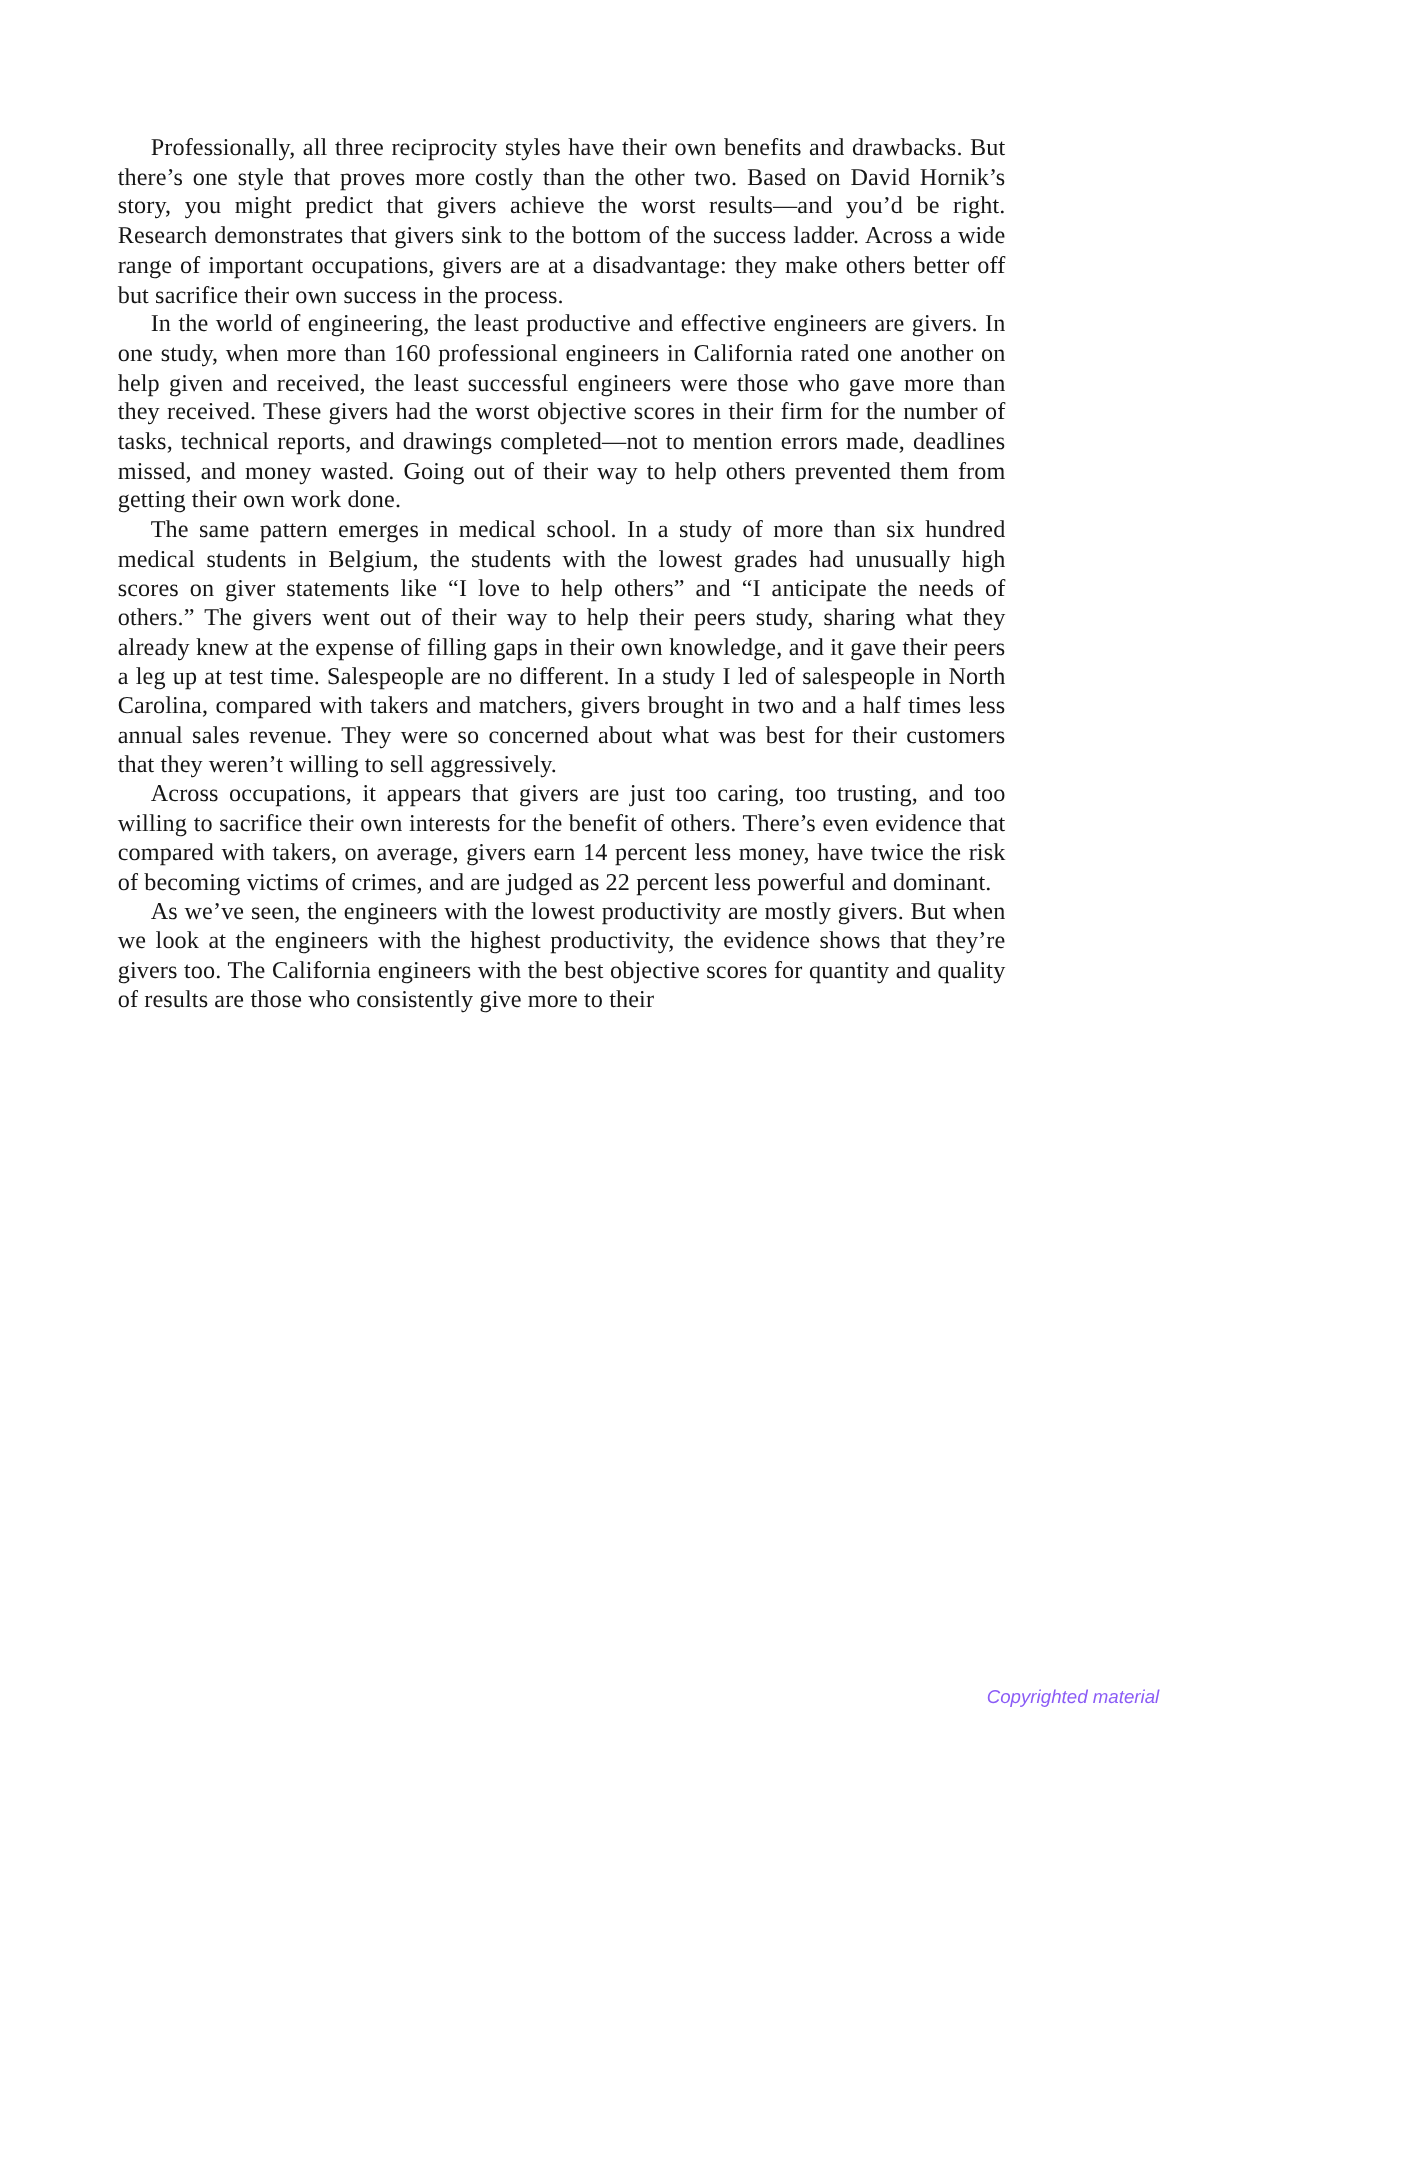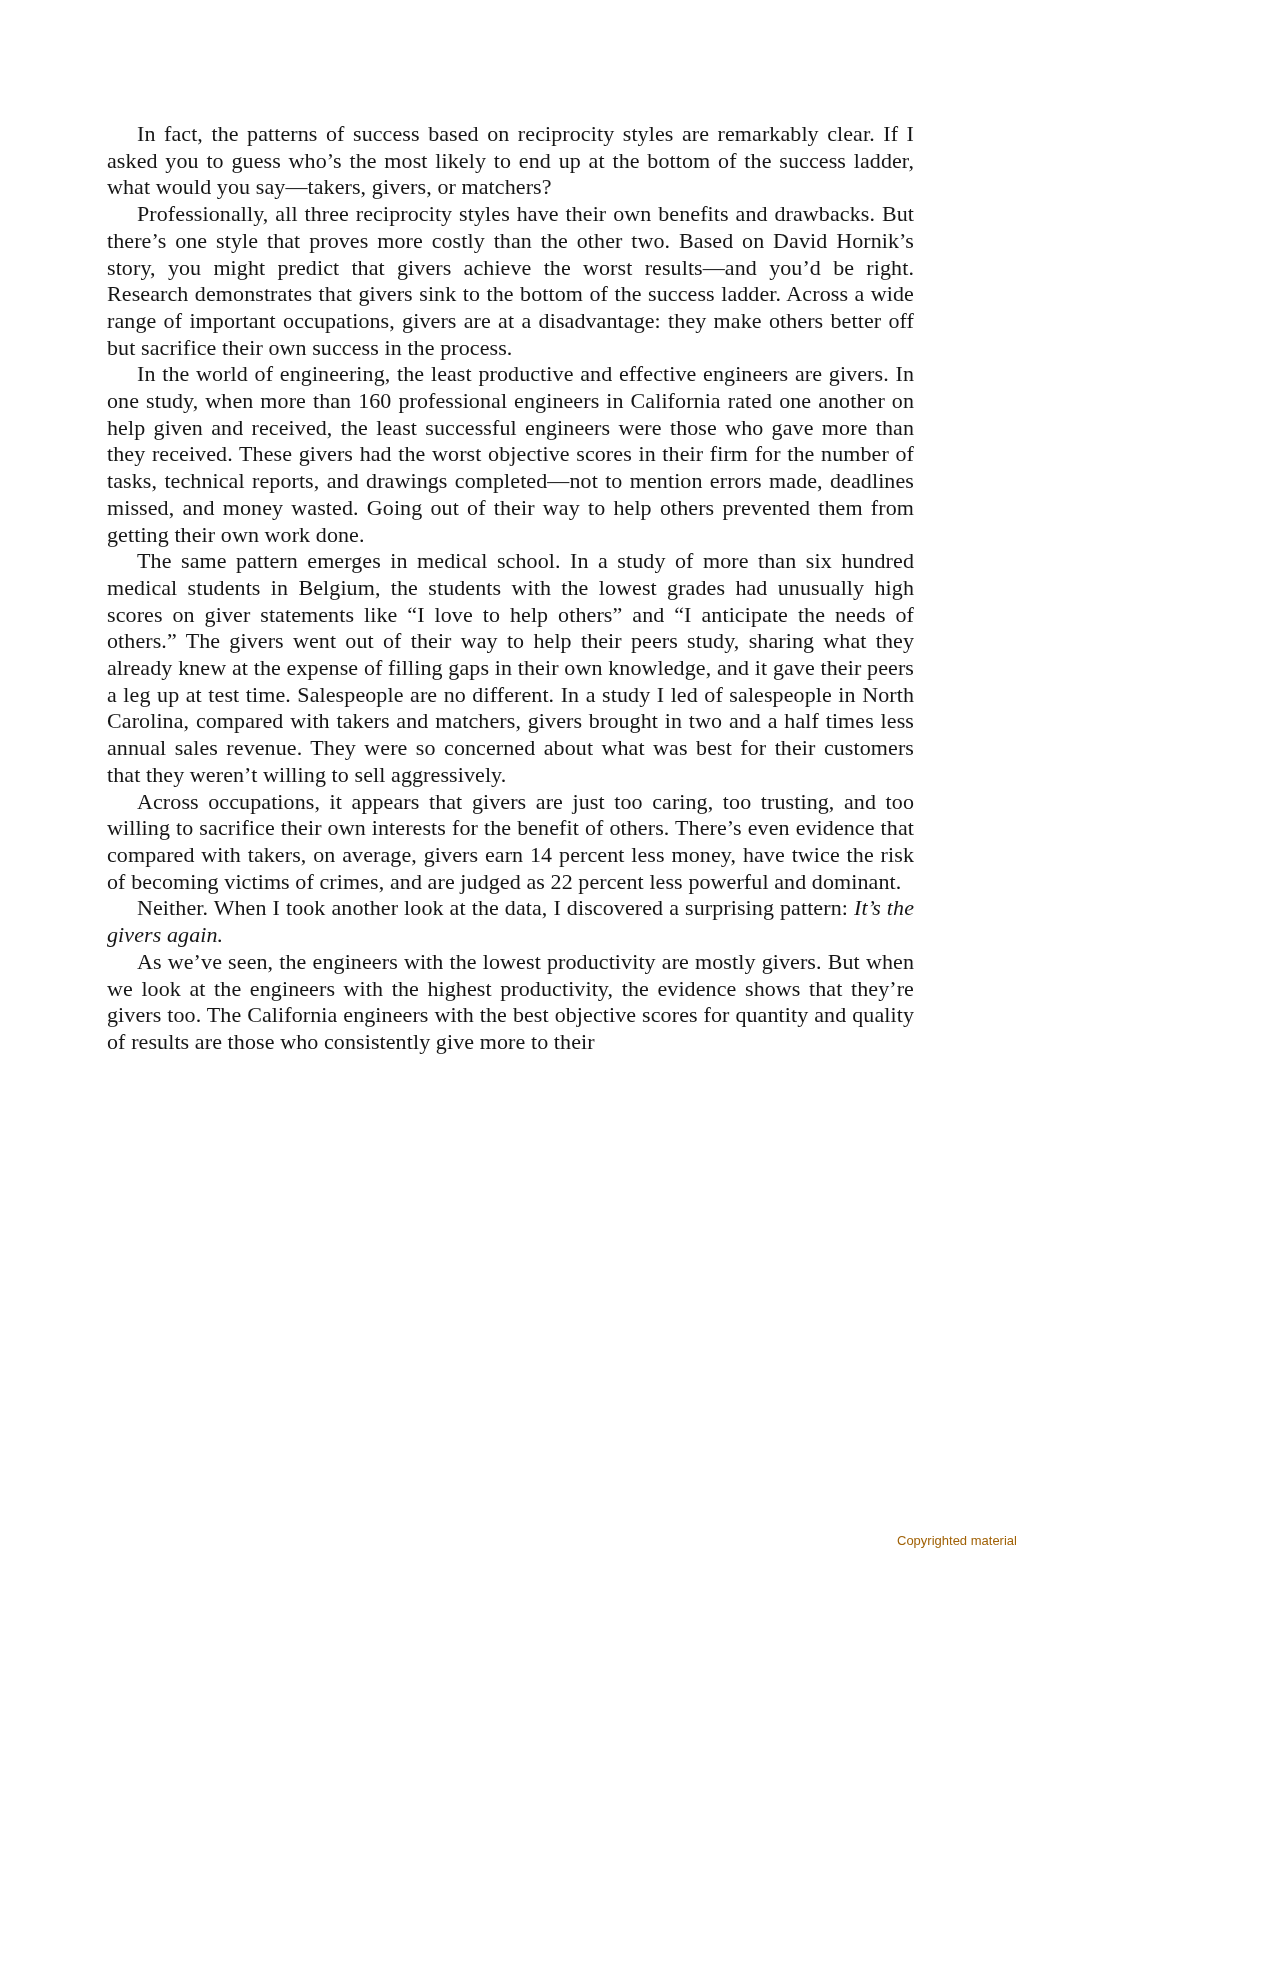--- a/index.html
+++ b/index.html
@@ -31,31 +31,30 @@
     text-indent: 30px;
   }
   .italic {
     font-style: italic;
   }
   .watermark {
     position: absolute;
     left: 897px;
     top: 1533px;
     font-family: "Liberation Sans", sans-serif;
-    font-size: 13px;
-    color: #a16207;
+    font-size: 17px;
+    color: #8b5cf6;
+    font-style: italic;
   }
 </style>
 </head>
 <body>
 
 <div class="page">
   <div class="text-block">
-      <p><span>In fact, the patterns of success based on reciprocity styles are remarkably clear. If I asked you to guess who’s the most likely to end up at the bottom of the success ladder, what would you say—takers, givers, or matchers?</span></p>
       <p><span>Professionally, all three reciprocity styles have their own benefits and drawbacks. But there’s one style that proves more costly than the other two. Based on David Hornik’s story, you might predict that givers achieve the worst results—and you’d be right. Research demonstrates that givers sink to the bottom of the success ladder. Across a wide range of important occupations, givers are at a disadvantage: they make others better off but sacrifice their own success in the process.</span></p>
       <p><span>In the world of engineering, the least productive and effective engineers are givers. In one study, when more than 160 professional engineers in California rated one another on help given and received, the least successful engineers were those who gave more than they received. These givers had the worst objective scores in their firm for the number of tasks, technical reports, and drawings completed—not to mention errors made, deadlines missed, and money wasted. Going out of their way to help others prevented them from getting their own work done.</span></p>
       <p><span>The same pattern emerges in medical school. In a study of more than six hundred medical students in Belgium, the students with the lowest grades had unusually high scores on giver statements like “I love to help others” and “I anticipate the needs of others.” The givers went out of their way to help their peers study, sharing what they already knew at the expense of filling gaps in their own knowledge, and it gave their peers a leg up at test time. Salespeople are no different. In a study I led of salespeople in North Carolina, compared with takers and matchers, givers brought in two and a half times less annual sales revenue. They were so concerned about what was best for their customers that they weren’t willing to sell aggressively.</span></p>
       <p><span>Across occupations, it appears that givers are just too caring, too trusting, and too willing to sacrifice their own interests for the benefit of others. There’s even evidence that compared with takers, on average, givers earn 14 percent less money, have twice the risk of becoming victims of crimes, and are judged as 22 percent less powerful and dominant.</span></p>
-      <p><span>Neither. When I took another look at the data, I discovered a surprising pattern: </span><span class="italic">It’s the givers again.</span></p>
       <p><span>As we’ve seen, the engineers with the lowest productivity are mostly givers. But when we look at the engineers with the highest productivity, the evidence shows that they’re givers too. The California engineers with the best objective scores for quantity and quality of results are those who consistently give more to their</span></p>
     </div>
   <div class="watermark">Copyrighted material</div>
 </div>
 
 </body></html>

